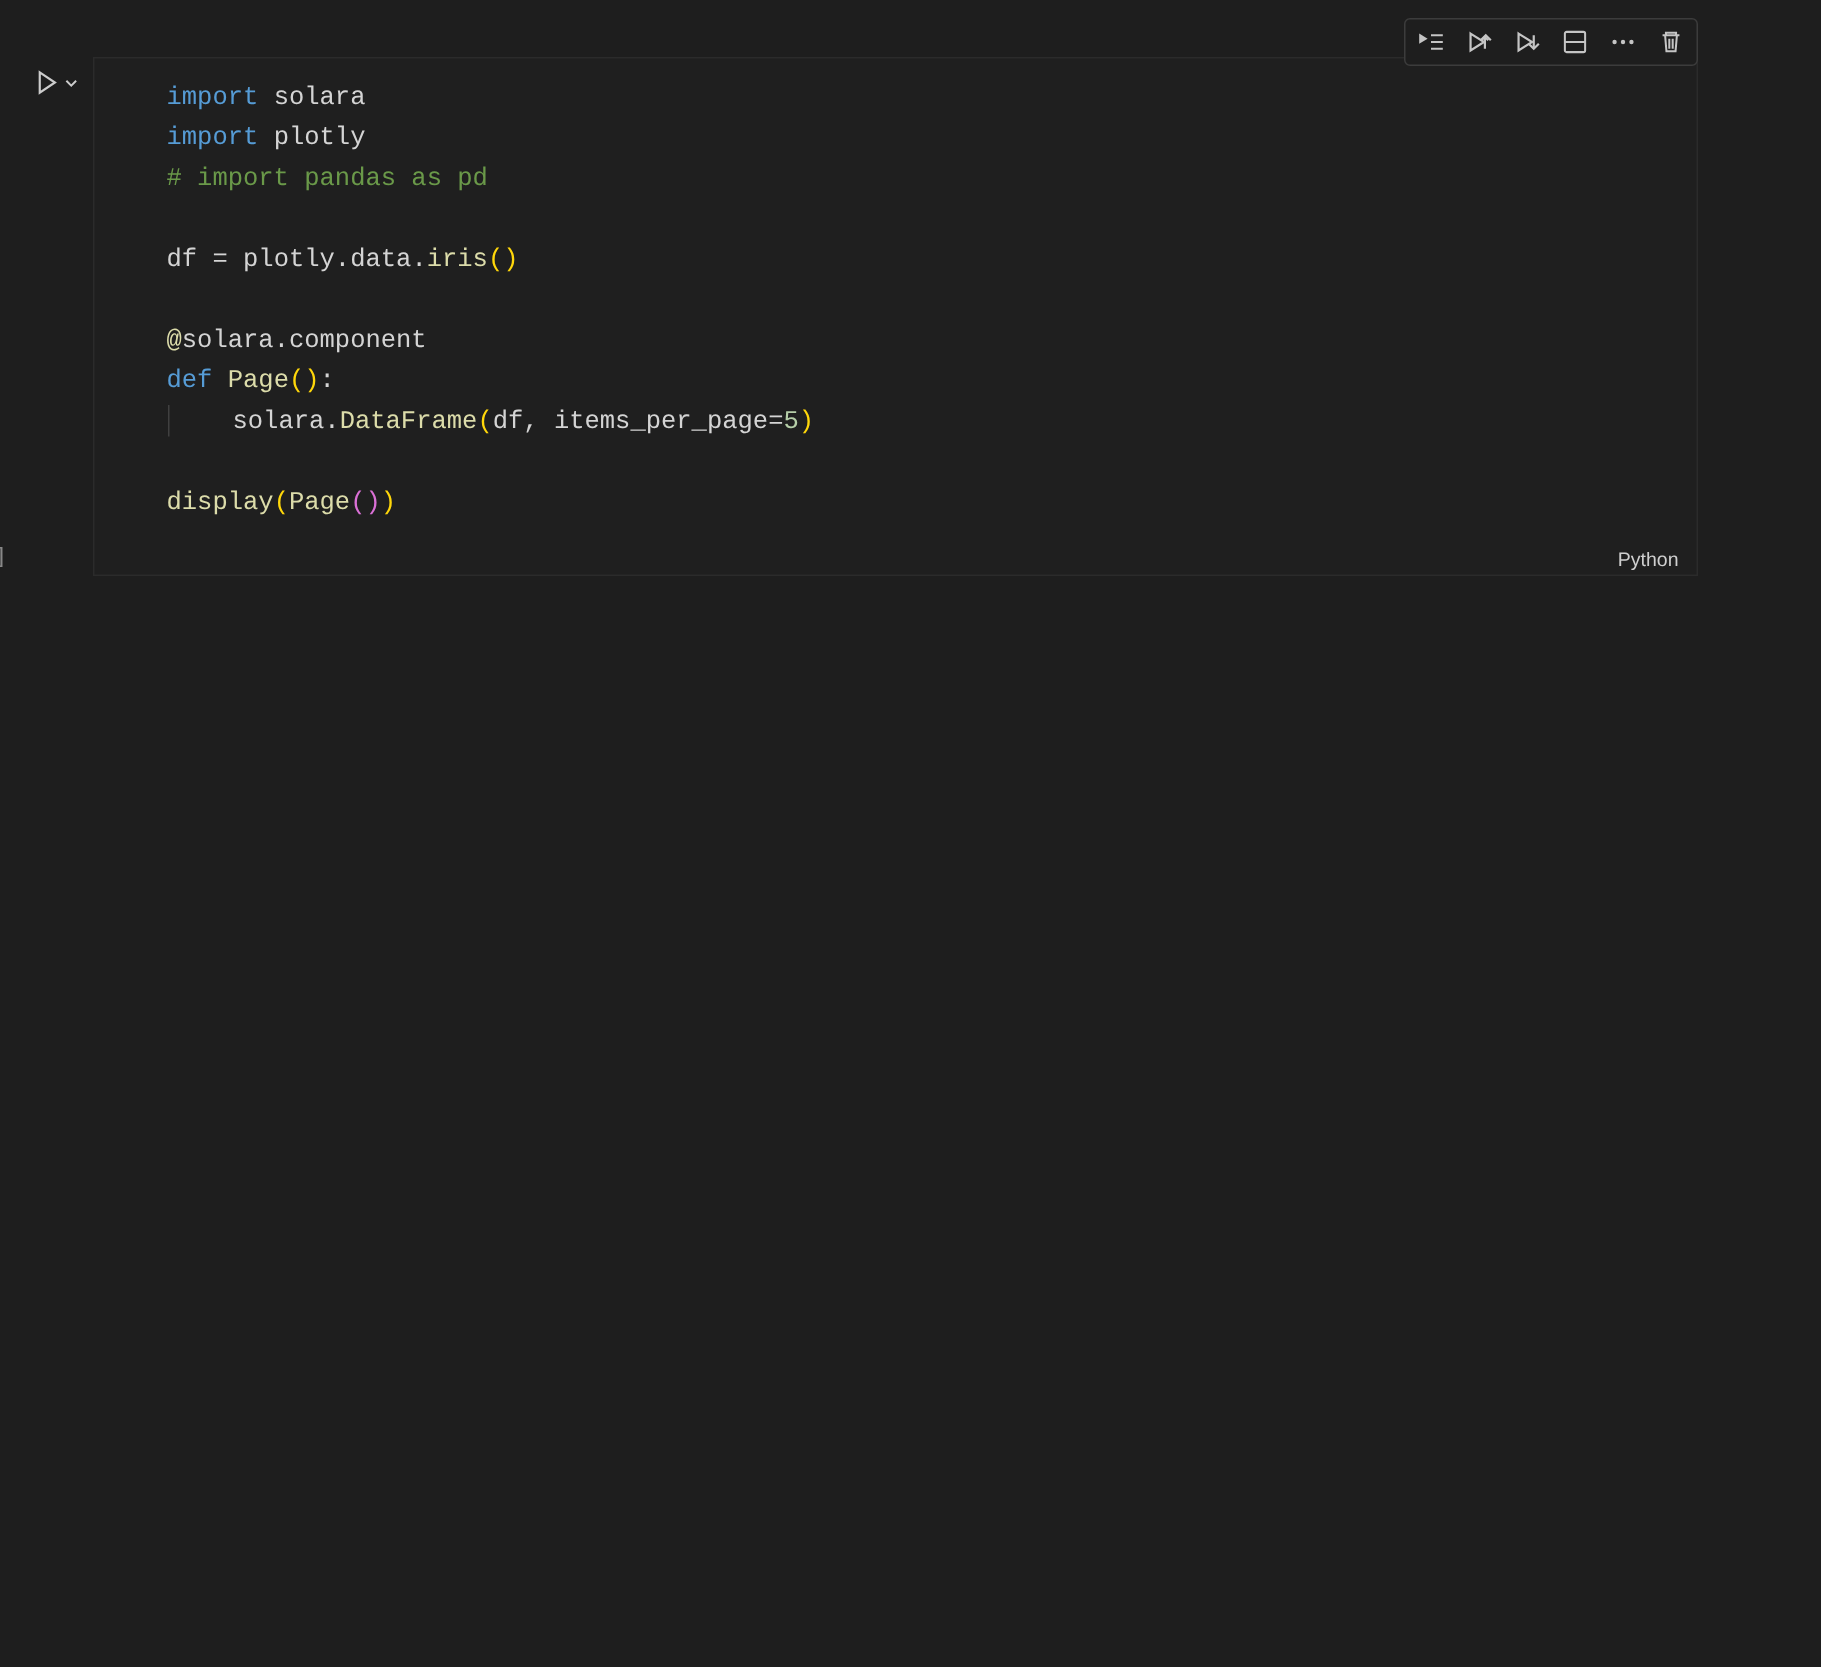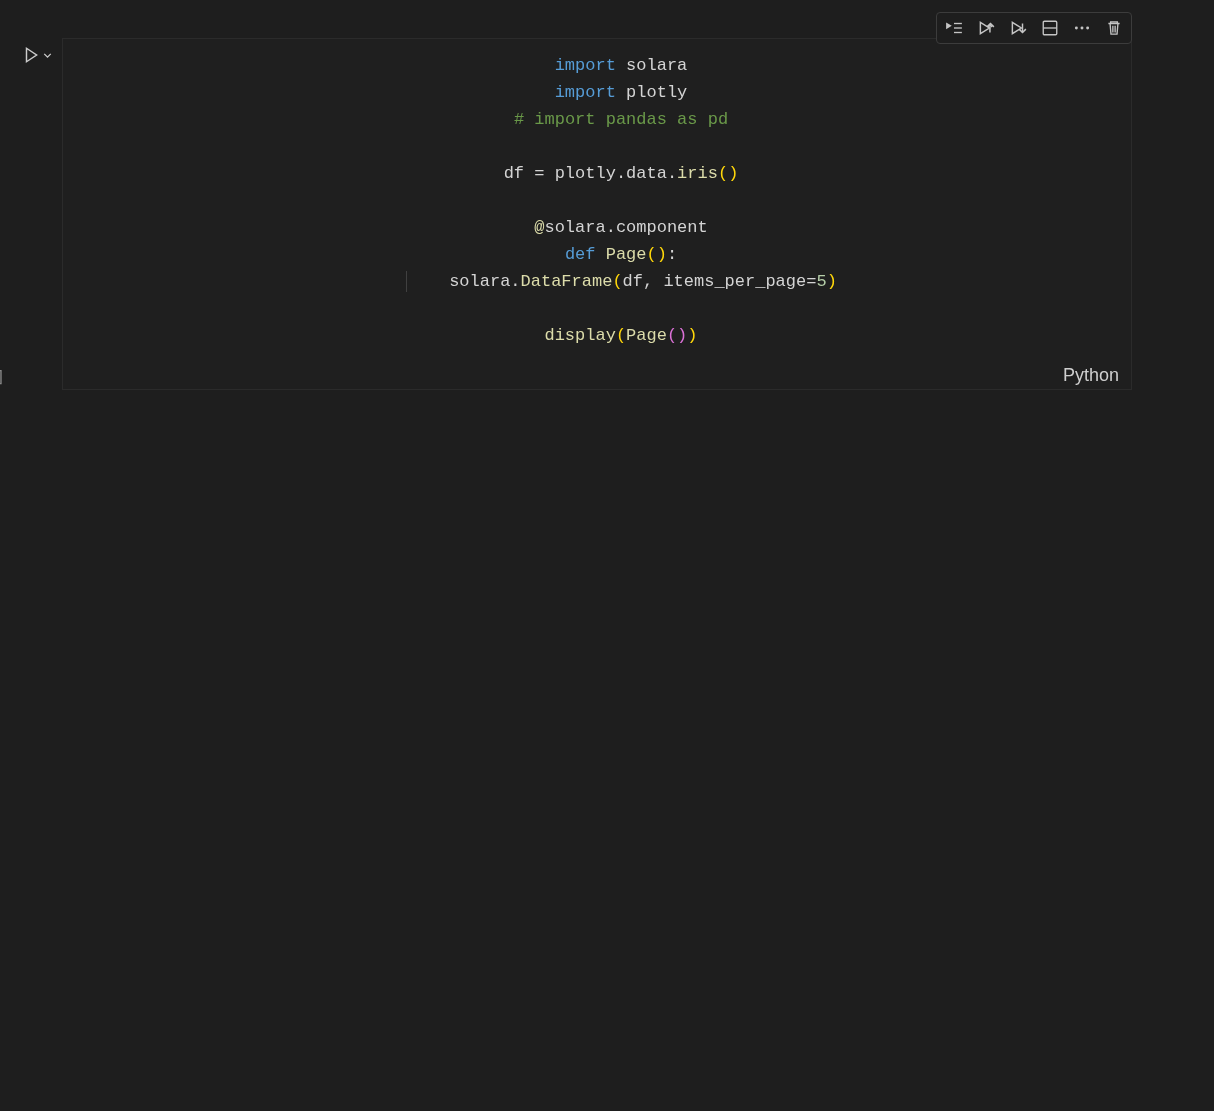--- a/index.html
+++ b/index.html
@@ -6,21 +6,20 @@
     body {
       background: #1e1e1e;
       font-family: 'Segoe UI', Tahoma, sans-serif;
       color: #cccccc;
       width: 1214px;
       height: 1111px;
       overflow: hidden;
     }
     .notebook {
       padding-top: 8px;
-      text-align: center;
     }
     .toolbar {
       position: absolute;
       top: 12px;
       right: 82px;
       display: flex;
       gap: 2px;
       border: 1px solid #3c3c3c;
       border-radius: 4px;
       padding: 2px;
@@ -88,21 +87,21 @@
     .exec-count {
       font-family: 'Consolas', monospace;
       color: #888;
       position: absolute;
       left: -32px;
       bottom: 4px;
       font-size: 15px;
     }
     .lang-label {
       color: #cfcfcf;
-      font-size: 18px;
+      font-size: 13px;
     }
     .cell-container { position: relative; }
   </style>
 </head>
 <body>
 
 <div class="notebook">
   <div class="toolbar">
     <div class="toolbar-btn" title="Run by Line">
       <svg viewBox="0 0 16 16" fill="none" stroke="currentColor" stroke-width="1.2">

